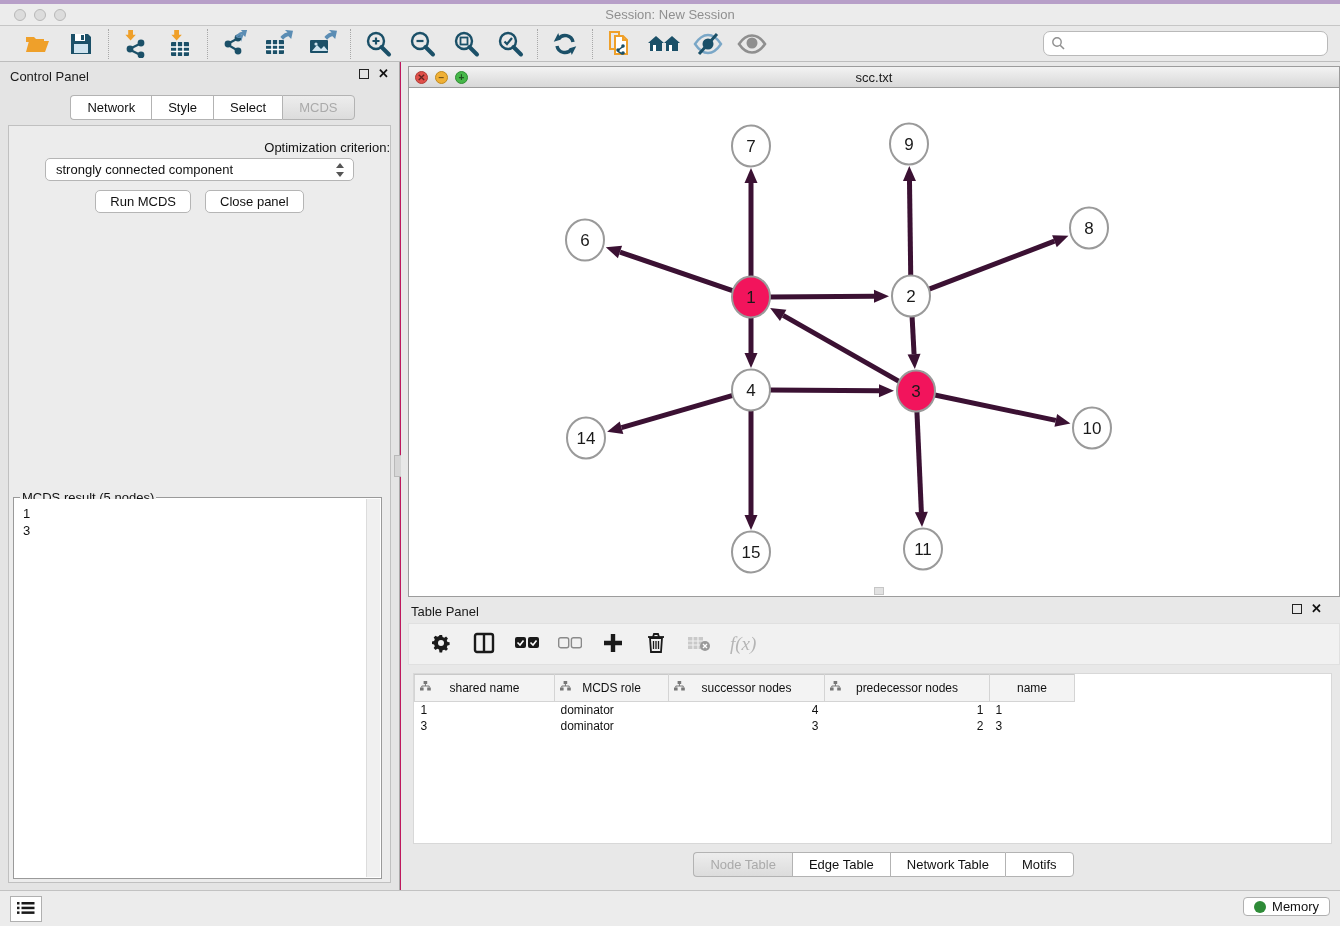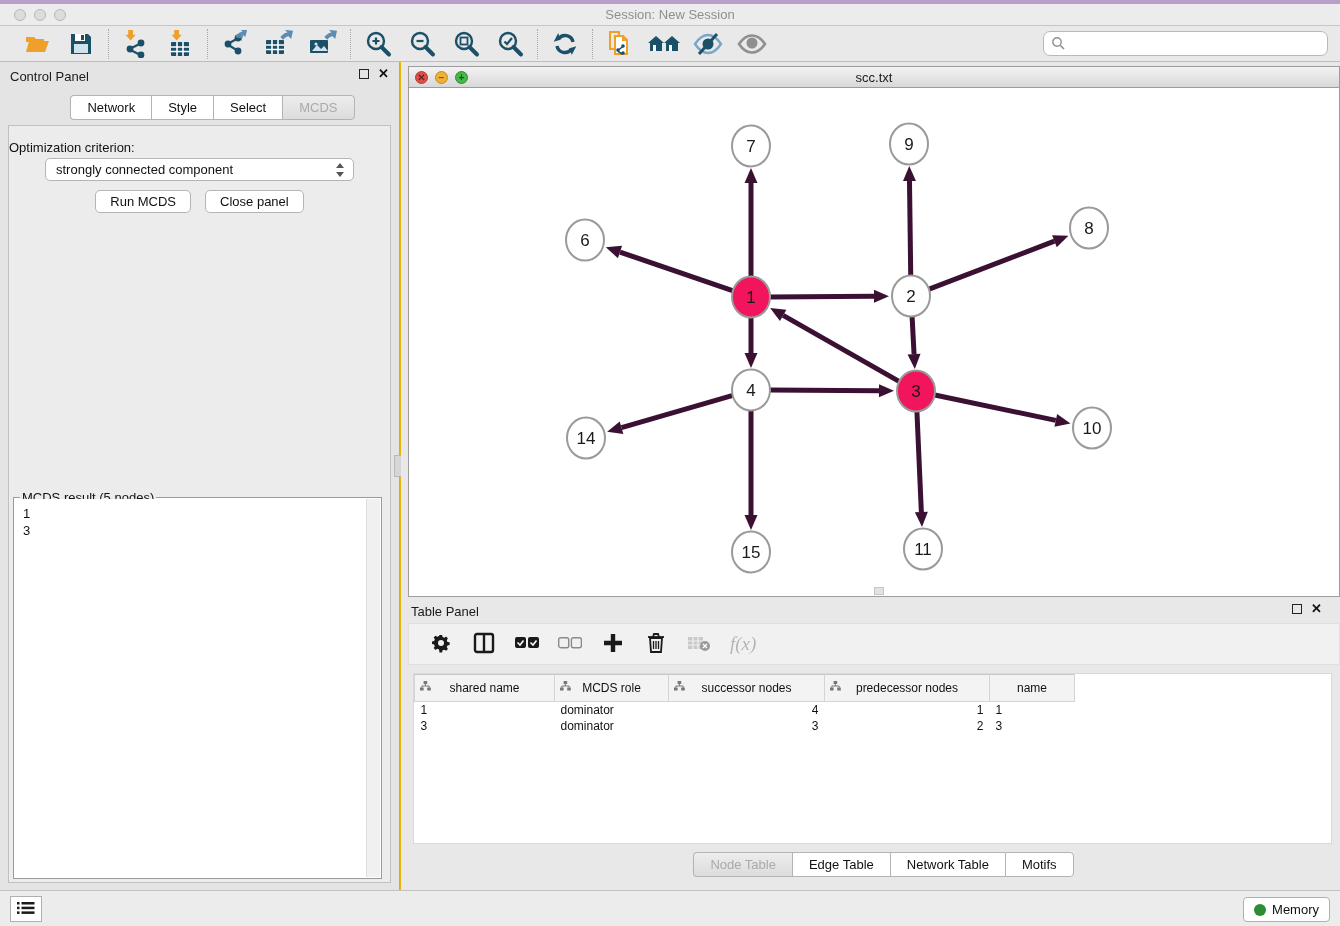--- a/index.html
+++ b/index.html
@@ -1,18 +1,18 @@
 <!DOCTYPE html>
 <html><head>
 <meta charset="utf-8">
 <style>
   * { margin:0; padding:0; box-sizing:border-box; }
   html,body { width:1340px; height:926px; }
   body { font-family:"Liberation Sans", sans-serif; font-size:13px; color:#222; background:#e8e8e8; overflow:hidden; }
-  .app { position:relative; width:1340px; height:926px; background:#eab308; }
+  .app { position:relative; width:1340px; height:926px; background:#be185d; }
 
   
   .purple-strip { position:absolute; left:0; top:0; width:1340px; height:4px; background:#b79fc8; }
   .titlebar { position:absolute; left:0; top:4px; width:1340px; height:22px; background:#ececec; border-bottom:1px solid #c6c6c6; }
   .titlebar .title { position:absolute; left:0; right:0; top:3px; text-align:center; color:#8f8f8f; font-size:13px; }
   .traffic-inactive { position:absolute; left:14px; top:5px; display:flex; gap:8px; }
   .traffic-inactive span { width:12px; height:12px; border-radius:50%; background:#dcdcdc; border:1px solid #b8b8b8; }
 
   
   .toolbar { position:absolute; left:0; top:26px; width:1340px; height:36px; background:#e9e9e9; border-bottom:1px solid #bdbdbd; display:flex; align-items:center; padding-left:10px; }
@@ -33,21 +33,21 @@
   .close-icon { font-size:13px; font-weight:bold; color:#111; line-height:10px; }
 
   .seg-tabs { position:absolute; left:0; right:0; display:flex; justify-content:center;padding-left:26px; }
   .cp-tabs { top:33px; }
   .seg { border:1px solid #b3b3b3; border-right:none; background:#fff; padding:4px 16px; font-size:13px; color:#111; }
   .seg:first-child { border-radius:4px 0 0 4px; }
   .seg:last-child { border-radius:0 4px 4px 0; border-right:1px solid #b3b3b3; }
   .seg.selected { background:linear-gradient(#ededed,#dcdcdc); color:#aaaaaa; }
 
   .cp-subpanel { position:absolute; left:8px; right:8px; top:63px; bottom:7px; background:#ececec; border:1px solid #c0c0c0; }
-  .opt-label { position:absolute; left:0; right:0; top:14px; text-align:left; font-size:13px; color:#111; }
+  .opt-label { position:absolute; left:0; right:0; top:14px; text-align:right; font-size:13px; color:#111; }
   .criterion-select { position:absolute; left:36px; right:36px; top:32px; height:23px; background:#fff; border:1px solid #b5b5b5; border-radius:5px; display:flex; align-items:center; padding:0 10px; font-size:13px; color:#111; }
   .stepper { position:absolute; right:8px; top:4px; width:9px; height:14px; }
   .stepper:before, .stepper:after { content:""; position:absolute; left:0; border-left:4.5px solid transparent; border-right:4.5px solid transparent; }
   .stepper:before { top:0; border-bottom:5px solid #555; }
   .stepper:after { bottom:0; border-top:5px solid #555; }
   .cp-buttons { position:absolute; left:0; right:0; top:64px; display:flex; justify-content:center; gap:14px; }
   .mac-btn { background:#fff; border:1px solid #b5b5b5; border-radius:5px; padding:3px 14px; font-size:13px; color:#111; font-family:"Liberation Sans",sans-serif; }
 
   .mcds-fieldset { position:absolute; left:4px; right:8px; top:371px; height:382px; border:1px solid #9a9a9a; background:#fff; }
   .mcds-legend { position:absolute; left:6px; top:-8px; background:#ececec; padding:0 2px; font-size:13px; color:#111; }
@@ -83,21 +83,21 @@
   .node-table th .th-icon { position:absolute; left:5px; top:5px; }
   .node-table td { height:16px; padding:0 6px; color:#111; font-size:12px; }
   .td-left { text-align:left; } .td-right { text-align:right; }
 
   .tp-tabs { bottom:13px; }
   .tp-header { position:relative; height:26px; }
 
   
   .statusbar { position:absolute; left:0; top:890px; width:1340px; height:36px; background:#ececec; border-top:1px solid #c2c2c2; }
   .list-btn { position:absolute; left:10px; top:5px; width:32px; height:26px; background:#fff; border:1px solid #b0b0b0; display:flex; align-items:center; justify-content:center; }
-  .memory-btn { position:absolute; right:10px; top:6px; height:25px; background:#fff; border:1px solid #b0b0b0; border-radius:4px; display:flex; align-items:center; gap:6px; padding:0 10px; font-size:13px; color:#111; }
+  .memory-btn { position:absolute; right:10px; top:6px; height:19px; background:#fff; border:1px solid #b0b0b0; border-radius:4px; display:flex; align-items:center; gap:6px; padding:0 10px; font-size:13px; color:#111; }
   .mem-dot { width:12px; height:12px; border-radius:50%; background:#2e8b37; }
 </style>
 </head>
 <body>
 
 <div class="app">
 
   <div class="purple-strip"></div>
   <div class="titlebar">
     <div class="traffic-inactive">

